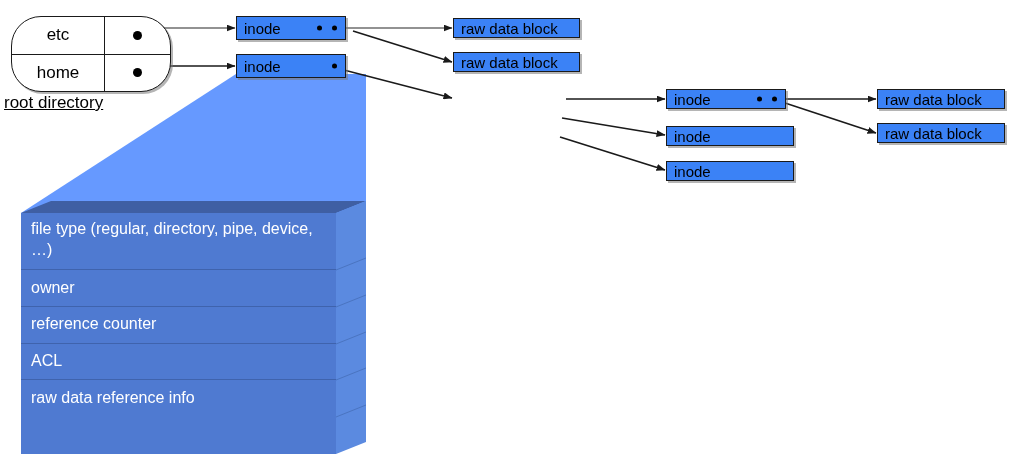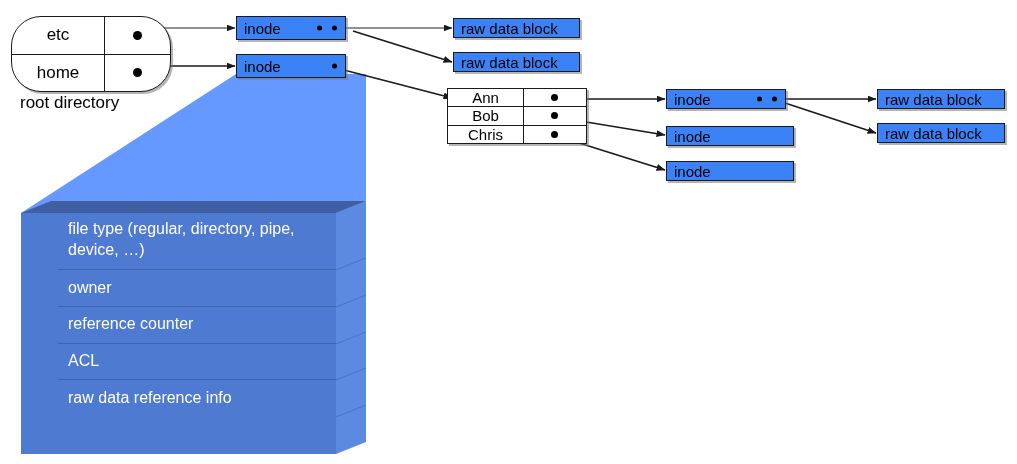--- a/index.html
+++ b/index.html
@@ -143,21 +143,20 @@
   .detail-row {
     box-sizing: border-box;
     color: #ffffff;
     font-size: 16px;
     padding: 6px 0 6px 10px;
     line-height: 1.30;
     border-bottom: 1px solid #3f63ad;
     display: flex;
     align-items: center;
     flex: 0 0 auto;
-    margin-left: 37px;
   }
   .detail-row:last-child { border-bottom: none; }
   .detail-row.tall { height: 57px; align-items: flex-start; }
   .detail-row.short { height: 36.8px; }
 </style>
 </head>
 <body>
 
 <div id="canvas">
 
@@ -225,21 +224,21 @@
       </div>
     </div>
     <div class="dir-row">
       <div class="dir-name">home</div>
       <div class="dir-ptr">
         <span class="dot-lg"></span>
       </div>
     </div>
   </div>
 
-  <div class="caption" style="left:20px; top:93px;">root directory</div>
+  <div class="caption" style="left:4px; top:93px;text-decoration:underline;">root directory</div>
 
   <div class="node inode-box" style="left:236px; top:16px; width:110px; height:24px;">
     <span class="lbl">inode</span>
     <span class="dots">
       <span class="dot-sm"></span>
       <span class="dot-sm"></span>
     </span>
   </div>
 
   <div class="node inode-box" style="left:236px; top:54px; width:110px; height:24px;">
@@ -249,40 +248,20 @@
     </span>
   </div>
 
   <div class="node" style="left:453px; top:18px; width:127px; height:20px;">
     <span class="lbl">raw data block</span>
   </div>
   <div class="node" style="left:453px; top:52px; width:127px; height:20px;">
     <span class="lbl">raw data block</span>
   </div>
 
-  <div class="dir-table" id="home-dir">
-    <div class="dir-row">
-      <div class="dir-name">Ann</div>
-      <div class="dir-ptr">
-        <span class="dot-lg"></span>
-      </div>
-    </div>
-    <div class="dir-row">
-      <div class="dir-name">Bob</div>
-      <div class="dir-ptr">
-        <span class="dot-lg"></span>
-      </div>
-    </div>
-    <div class="dir-row">
-      <div class="dir-name">Chris</div>
-      <div class="dir-ptr">
-        <span class="dot-lg"></span>
-      </div>
-    </div>
-  </div>
 
   <div class="node inode-box" style="left:666px; top:89px; width:120px; height:20px;">
     <span class="lbl">inode</span>
     <span class="dots">
       <span class="dot-sm"></span>
       <span class="dot-sm"></span>
     </span>
   </div>
   <div class="node inode-box" style="left:666px; top:126px; width:128px; height:20px;">
     <span class="lbl">inode</span>

